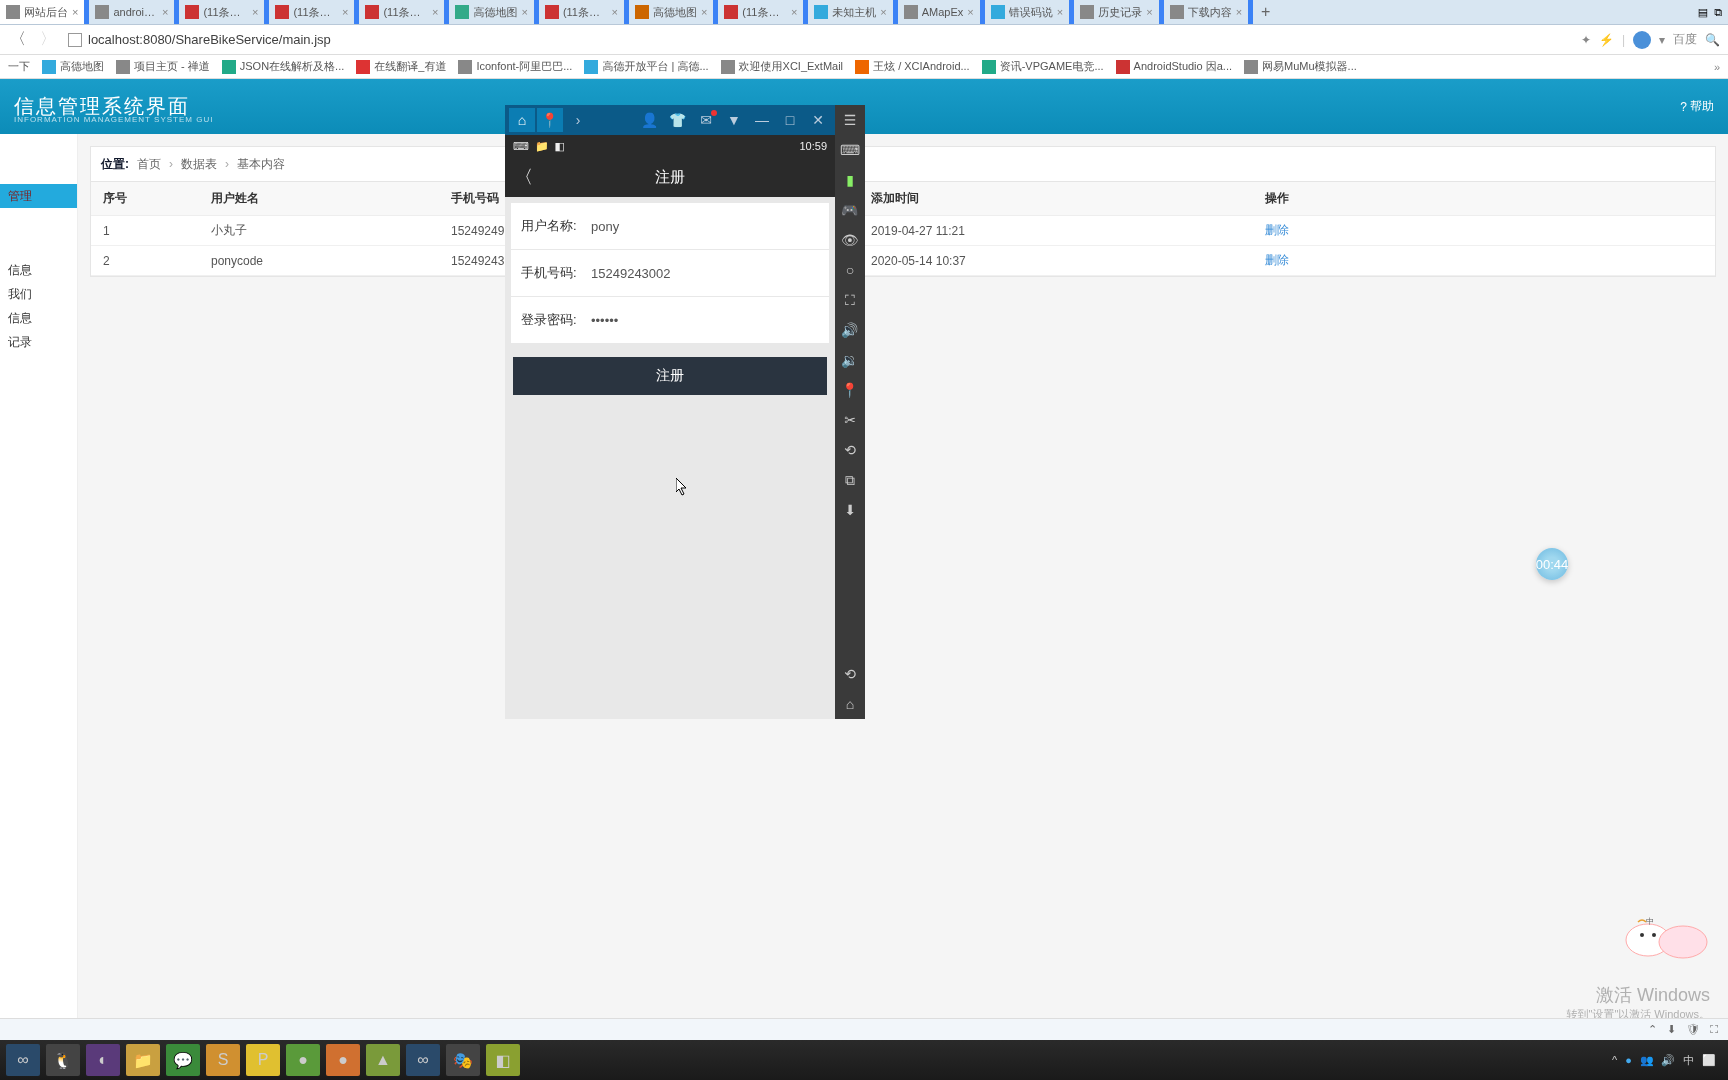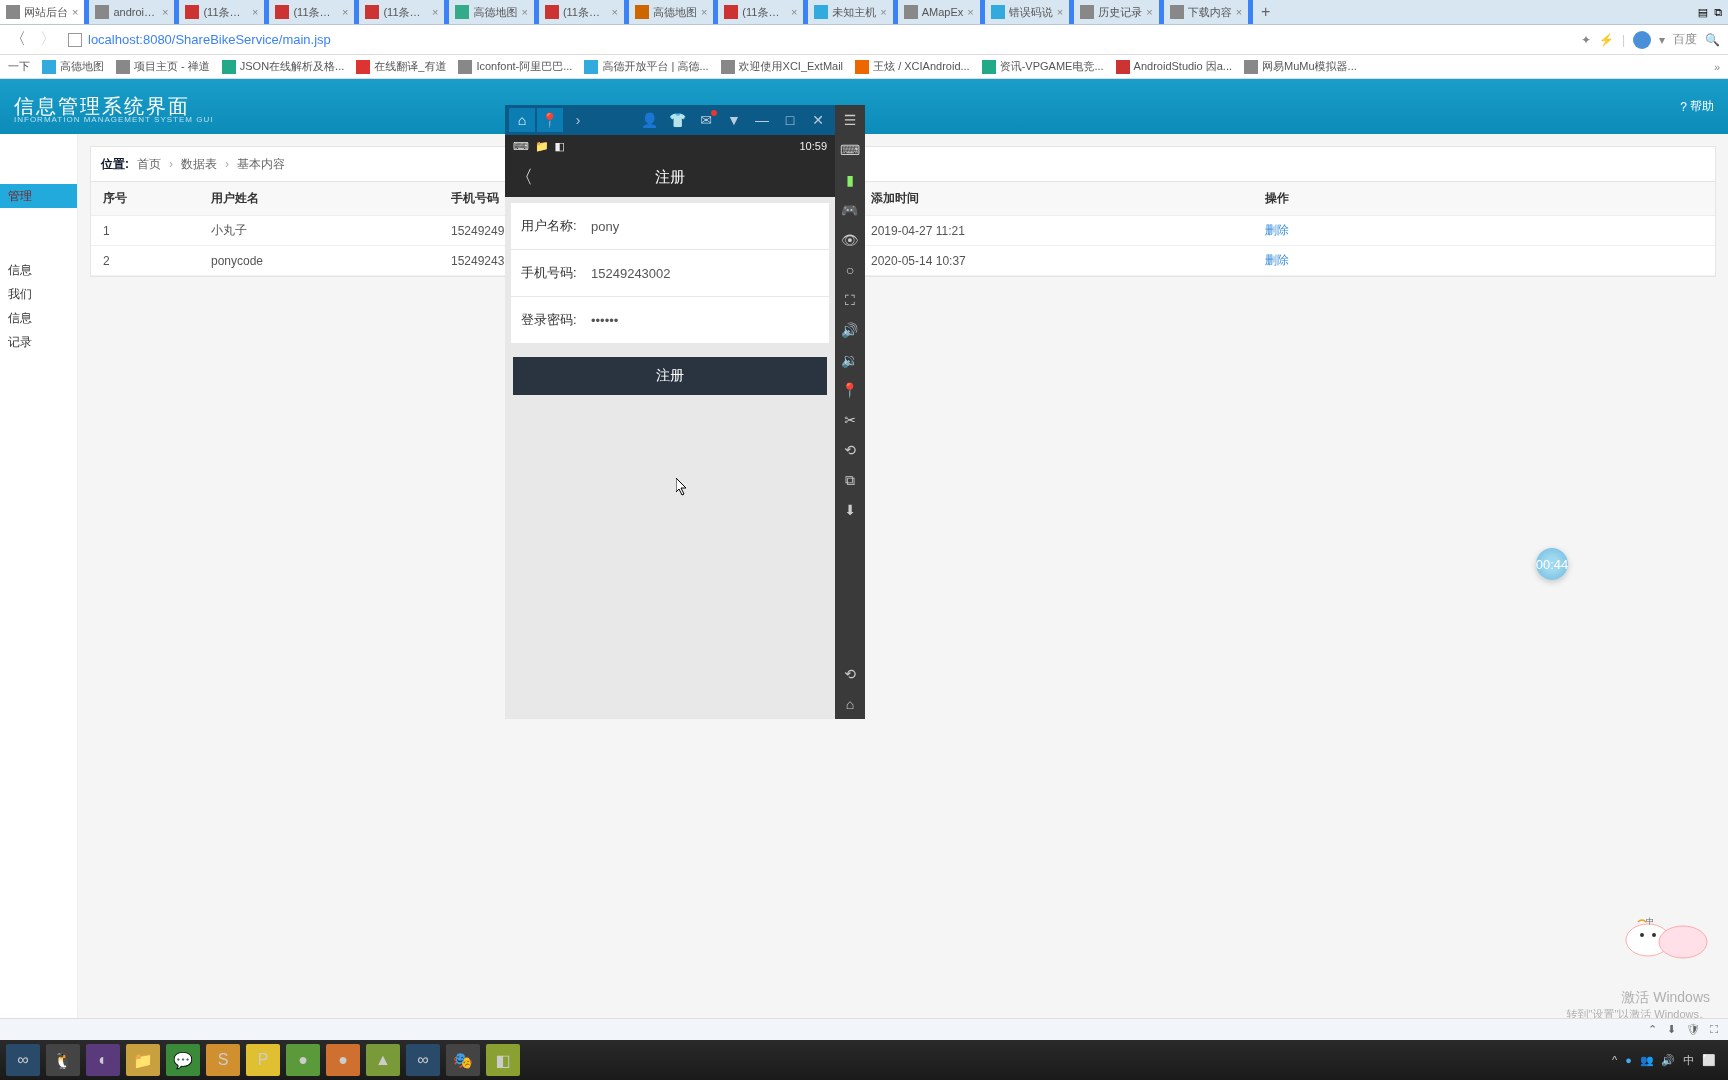--- a/index.html
+++ b/index.html
@@ -13,21 +13,21 @@
 .tab-text { white-space: nowrap; overflow: hidden; text-overflow: ellipsis; color: #555; font-size: 11px; }
 .tab-close { color: #888; font-size: 11px; flex-shrink: 0; }
 .tab-new { padding: 0 8px; color: #666; font-size: 16px; }
 .tab-right { margin-left: auto; display: flex; gap: 6px; padding-right: 6px; }
 
 
 .address-bar { height: 30px; background: #fff; display: flex; align-items: center; padding: 0 8px; gap: 10px; border-bottom: 1px solid #ddd; }
 .nav-btn { width: 20px; height: 20px; display: flex; align-items: center; justify-content: center; color: #666; cursor: pointer; }
 .url-box { flex: 1; display: flex; align-items: center; gap: 6px; }
 .url-icon { width: 14px; height: 14px; border: 1px solid #999; }
-.url-text { color: #3b82f6; font-size: 13px; }
+.url-text { color: #404040; font-size: 13px; }
 .addr-right { display: flex; align-items: center; gap: 8px; color: #888; font-size: 12px; }
 .search-icon-circle { width: 18px; height: 18px; border-radius: 50%; background: #4a90d9; }
 
 
 .bookmarks-bar { height: 24px; background: #fff; display: flex; align-items: center; padding: 0 8px; gap: 12px; font-size: 11px; border-bottom: 1px solid #ddd; }
 .bookmark { display: flex; align-items: center; gap: 4px; color: #555; cursor: pointer; white-space: nowrap; justify-content: center; }
 .bm-icon { width: 14px; height: 14px; background: #888; flex-shrink: 0; }
 
 
 .app-header { height: 55px; background: linear-gradient(to bottom, #1a9dc9 0%, #0c8cb8 100%); color: #fff; display: flex; align-items: center; padding: 0 14px; position: relative; }
@@ -84,21 +84,21 @@
 
 .emu-sidebar { width: 30px; background: #3a3a3a; display: flex; flex-direction: column; align-items: center; padding: 6px 0; gap: 12px; }
 .emu-side-icon { width: 18px; height: 18px; color: #ccc; display: flex; align-items: center; justify-content: center; font-size: 14px; cursor: pointer; }
 .emu-side-spacer { flex: 1; }
 
 
 .float-timer { position: absolute; right: 160px; top: 548px; width: 32px; height: 32px; border-radius: 50%; background: radial-gradient(circle, #a0d8ef 30%, #6bb8e0 100%); color: #fff; font-size: 13px; display: flex; align-items: center; justify-content: center; box-shadow: 0 2px 6px rgba(0,0,0,0.2); }
 
 
 .activate { position: absolute; right: 18px; bottom: 58px; text-align: right; color: #b0b0b0; }
-.activate .line1 { font-size: 14px; }
+.activate .line1 { font-size: 18px; }
 .activate .line2 { font-size: 11px; }
 
 
 .mascot { position: absolute; right: 14px; bottom: 120px; width: 96px; height: 60px; }
 
 
 .info-bar { position: absolute; bottom: 40px; left: 0; right: 0; height: 22px; background: #f2f6fa; border-top: 1px solid #ddd; display: flex; align-items: center; justify-content: flex-end; padding: 0 10px; gap: 10px; font-size: 11px; color: #666; }
 
 
 .taskbar { position: absolute; bottom: 0; left: 0; right: 0; height: 40px; background: linear-gradient(to top, #1a1a1a 0%, #2a2a2a 100%); display: flex; align-items: center; padding: 0 6px; gap: 6px; }

